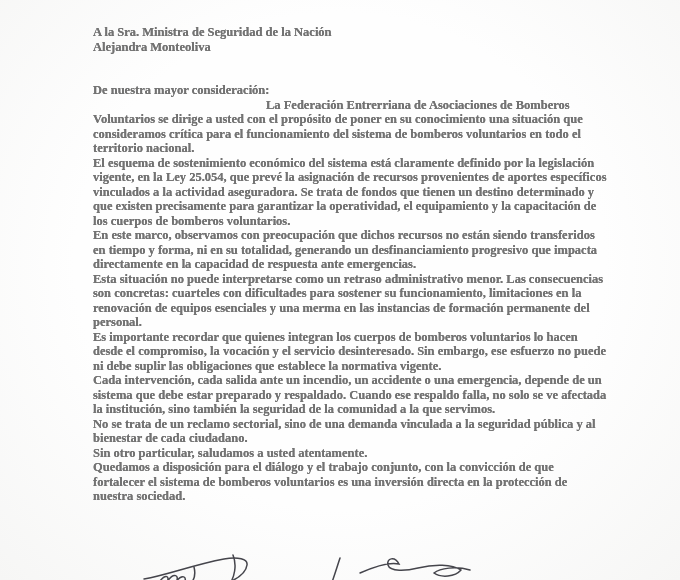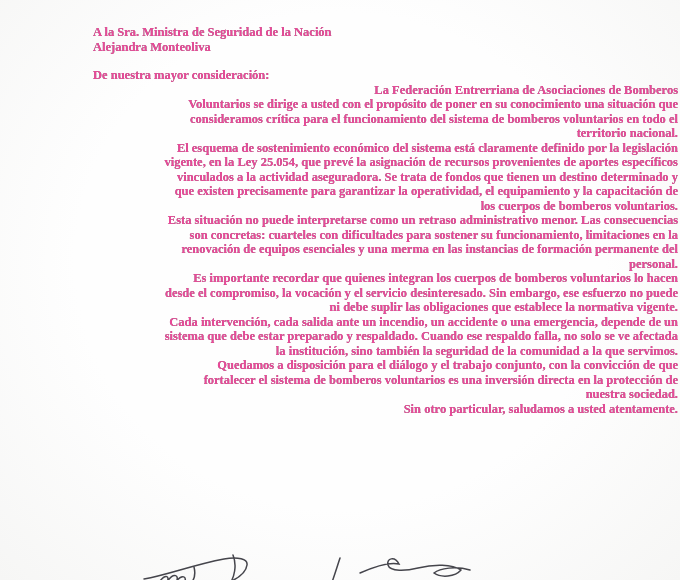--- a/index.html
+++ b/index.html
@@ -15,33 +15,32 @@
     font-family: "Liberation Serif", "DejaVu Serif", serif;
   }
   .page {
     position: absolute;
     left: 93px;
     top: 25px;
     width: 585px;
     font-size: 12.5px;
     line-height: 14.5px;
     font-weight: bold;
-    color: #ec4899;
+    color: #737373;
     text-shadow: 0 0 0.6px rgba(30,30,30,0.65);
   }
   .block {
     white-space: pre;
   }
   .salutation {
-    margin-top: 14px;
+    margin-top: 29px;
     white-space: pre;
   }
   .para {
     white-space: pre;
-    text-align: right;
   }
   .indent-first {
     text-indent: 173px;
   }
   .signatures {
     position: absolute;
     left: 0;
     top: 544px;
     width: 680px;
     height: 36px;
@@ -64,34 +63,39 @@
   <div class="salutation">De nuestra mayor consideración:</div>
   <div class="para indent-first">La Federación Entrerriana de Asociaciones de Bomberos
 Voluntarios se dirige a usted con el propósito de poner en su conocimiento una situación que
 consideramos crítica para el funcionamiento del sistema de bomberos voluntarios en todo el
 territorio nacional.</div>
   <div class="para">El esquema de sostenimiento económico del sistema está claramente definido por la legislación
 vigente, en la Ley 25.054, que prevé la asignación de recursos provenientes de aportes específicos
 vinculados a la actividad aseguradora. Se trata de fondos que tienen un destino determinado y
 que existen precisamente para garantizar la operatividad, el equipamiento y la capacitación de
 los cuerpos de bomberos voluntarios.</div>
+  <div class="para">En este marco, observamos con preocupación que dichos recursos no están siendo transferidos
+en tiempo y forma, ni en su totalidad, generando un desfinanciamiento progresivo que impacta
+directamente en la capacidad de respuesta ante emergencias.</div>
   <div class="para">Esta situación no puede interpretarse como un retraso administrativo menor. Las consecuencias
 son concretas: cuarteles con dificultades para sostener su funcionamiento, limitaciones en la
 renovación de equipos esenciales y una merma en las instancias de formación permanente del
 personal.</div>
   <div class="para">Es importante recordar que quienes integran los cuerpos de bomberos voluntarios lo hacen
 desde el compromiso, la vocación y el servicio desinteresado. Sin embargo, ese esfuerzo no puede
 ni debe suplir las obligaciones que establece la normativa vigente.</div>
   <div class="para">Cada intervención, cada salida ante un incendio, un accidente o una emergencia, depende de un
 sistema que debe estar preparado y respaldado. Cuando ese respaldo falla, no solo se ve afectada
 la institución, sino también la seguridad de la comunidad a la que servimos.</div>
+  <div class="para">No se trata de un reclamo sectorial, sino de una demanda vinculada a la seguridad pública y al
+bienestar de cada ciudadano.</div>
+  <div class="para">Sin otro particular, saludamos a usted atentamente.</div>
   <div class="para">Quedamos a disposición para el diálogo y el trabajo conjunto, con la convicción de que
 fortalecer el sistema de bomberos voluntarios es una inversión directa en la protección de
 nuestra sociedad.</div>
-  <div class="para">Sin otro particular, saludamos a usted atentamente.</div>
 </div>
 
 <div class="signatures">
   <div class="sig sig-left">
     <svg width="122" height="40" viewBox="0 0 122 40" fill="none" xmlns="http://www.w3.org/2000/svg">
       <g stroke="#2c2c34" stroke-width="1.5" stroke-linecap="round" fill="none" opacity="0.88">
         <path d="M4 31 C 28 27, 52 17, 84 11 C 98 8.5, 108 11, 107 17 C 106 25, 97 31, 87 35"></path>
         <path d="M20 33 C 26 25, 30 29, 27 34 C 34 23, 40 28, 36 34 C 42 25, 48 29, 44 35"></path>
         <path d="M54 19 C 56 27, 54 33, 49 37"></path>
         <path d="M93 7 C 97 17, 95 29, 88 39"></path>

